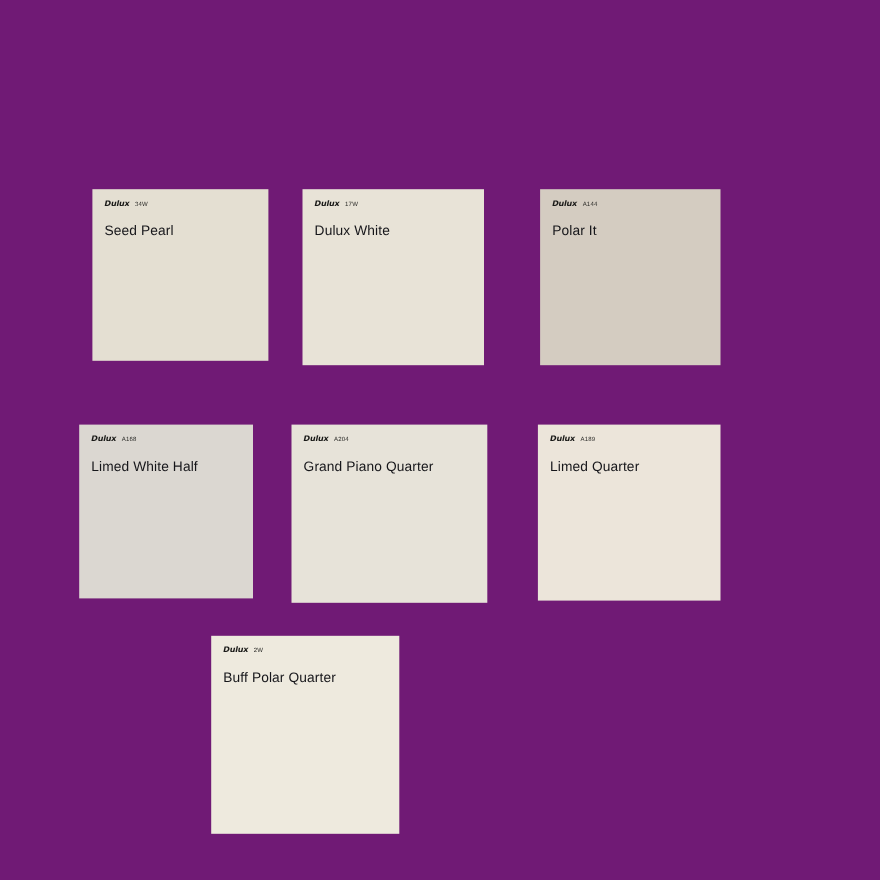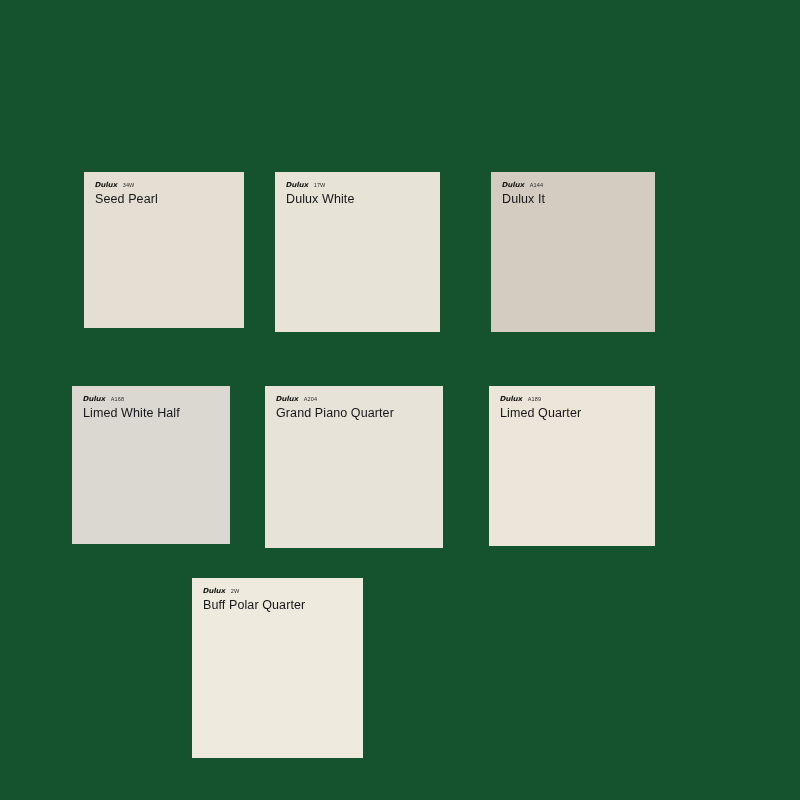--- a/index.html
+++ b/index.html
@@ -60,34 +60,34 @@
   .brand-code {
     font-family: "Liberation Sans", sans-serif;
     font-weight: 400;
     font-size: 5.5px;
     letter-spacing: 0.15px;
     color: #2b2b28;
     line-height: 8px;
   }
 
   .color-name {
-    margin-top: 3px;
+    margin-top: 14px;
     font-family: "Liberation Sans", sans-serif;
     font-weight: 300;
     font-size: 12.5px;
     letter-spacing: 0.1px;
     color: #16161a;
     line-height: 15px;
     white-space: nowrap;
   }
 </style>
 </head>
 <body>
 
-<div id="board" style="background: #14532d;">
+<div id="board" style="background: #701a75;">
     <div class="swatch" style="left: 84px; top: 172px; width: 160px; height: 156px; background: rgb(228, 223, 210);">
       <div class="swatch-header">
         <div class="brand-row">
           <span class="brand-mark">Dulux</span>
           <span class="brand-code">34W</span>
         </div>
         <div class="color-name">Seed Pearl</div>
       </div>
     </div>
     <div class="swatch" style="left: 275px; top: 172px; width: 165px; height: 160px; background: rgb(232, 227, 215);">
@@ -98,21 +98,21 @@
         </div>
         <div class="color-name">Dulux White</div>
       </div>
     </div>
     <div class="swatch" style="left: 491px; top: 172px; width: 164px; height: 160px; background: rgb(212, 204, 193);">
       <div class="swatch-header">
         <div class="brand-row">
           <span class="brand-mark">Dulux</span>
           <span class="brand-code">A144</span>
         </div>
-        <div class="color-name">Dulux It</div>
+        <div class="color-name">Polar It</div>
       </div>
     </div>
     <div class="swatch" style="left: 72px; top: 386px; width: 158px; height: 158px; background: rgb(219, 215, 209);">
       <div class="swatch-header">
         <div class="brand-row">
           <span class="brand-mark">Dulux</span>
           <span class="brand-code">A168</span>
         </div>
         <div class="color-name">Limed White Half</div>
       </div>

